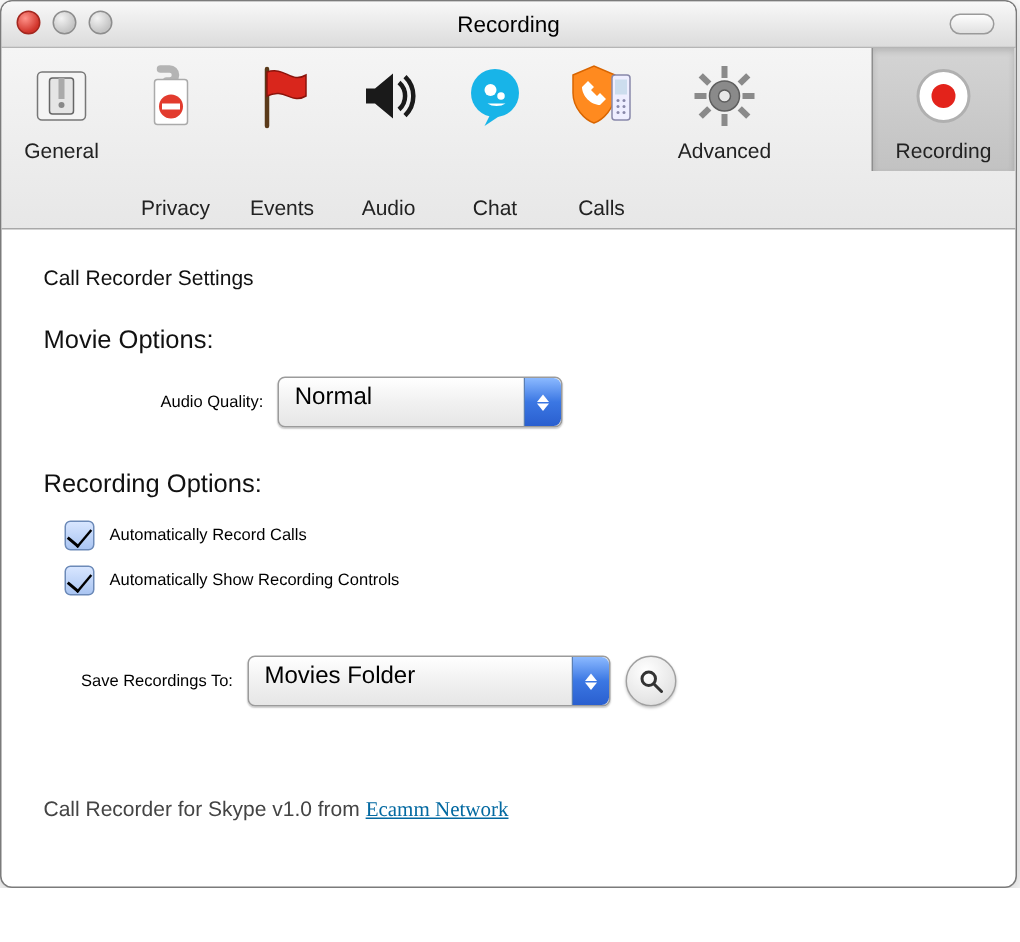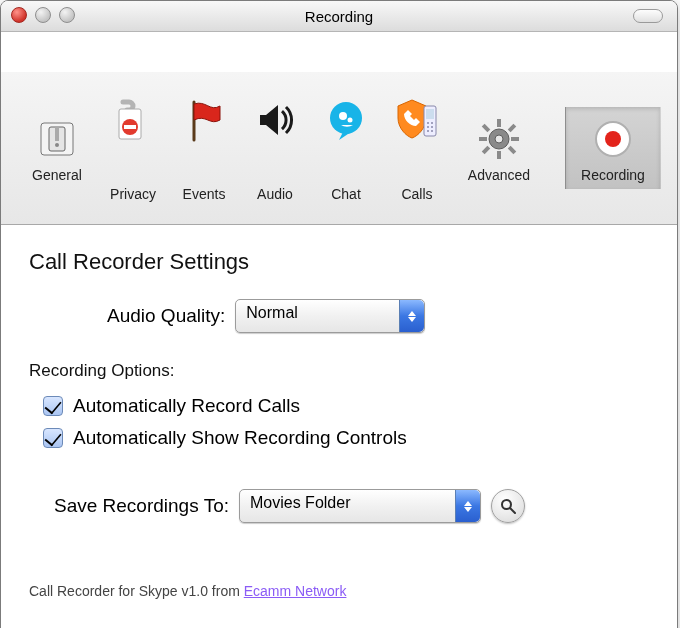--- a/index.html
+++ b/index.html
@@ -58,25 +58,24 @@
     width: 28px;
     height: 12px;
     border-radius: 8px;
     border: 1px solid #9a9a9a;
     background: linear-gradient(#fdfdfd, #e0e0e0);
   }
 
   
   .toolbar {
     display: flex;
-    align-items: center;
+    align-items: flex-start;
     background: linear-gradient(#f5f5f5, #e7e7e7);
     border-bottom: 1px solid #a8a8a8;
-    padding: 16px;
-    margin-top: 40px;
+    padding: 0;
   }
   .tab {
     flex: 0 0 auto;
     width: 80px;
     text-align: center;
     padding: 8px 0 6px 0;
     font-size: 14px;
     color: #222;
     display: flex;
     flex-direction: column;
@@ -103,40 +102,40 @@
   }
   .tab.narrow { width: 70px; gap: 42px; }
   .tab-spacer { flex: 1 1 auto; }
 
   
   .content {
     padding: 24px 28px 14px 28px;
     min-height: 400px;
   }
   .heading {
-    font-size: 22px;
+    font-size: 14px;
     color: #111;
     margin-bottom: 24px;
   }
   .section-label {
     font-size: 17px;
     color: #111;
     margin: 6px 0 14px 0;
   }
   .row {
     display: flex;
     align-items: center;
     gap: 10px;
     margin: 6px 0 6px 0;
   }
   .indent-1 { margin-left: 78px; }
   .indent-check { margin-left: 34px; }
   .indent-save { margin-left: 25px; }
   .field-label {
-    font-size: 19px;
+    font-size: 11px;
     color: #000;
   }
 
   
   .aqua-select {
     position: relative;
     display: inline-flex;
     height: 28px;
     border-radius: 5px;
     background: linear-gradient(#ffffff, #f1f1f1 50%, #e6e6e6);
@@ -216,22 +215,23 @@
     box-shadow: 0 1px 2px rgba(0,0,0,0.25);
   }
 
   
   .footer {
     margin-top: 60px;
     font-size: 14px;
     color: #444;
   }
   .footer a {
-    color: #8b5cf6;
+    color: #0369a1;
     text-decoration: underline;
+    font-family: Liberation Serif, serif;
   }
 </style>
 </head>
 <body>
 
 <div class="window">
 
   <div class="titlebar">
     <div class="traffic-lights">
       <div class="tl red"></div>
@@ -351,20 +351,21 @@
           <circle cx="21" cy="21" r="8" fill="#e3231b"></circle>
         </svg>
       </div>
       <div class="label">Recording</div>
     </div>
   </div>
 
   <div class="content">
     <div class="heading">Call Recorder Settings</div>
 
+    <div class="section-label">Movie Options:</div>
     <div class="row indent-1">
       <span class="field-label">Audio Quality:</span>
       <div class="aqua-select">
         <span>Normal</span>
         <span class="arrows">
             <span class="up"></span>
             <span class="down"></span>
           </span>
       </div>
     </div>

